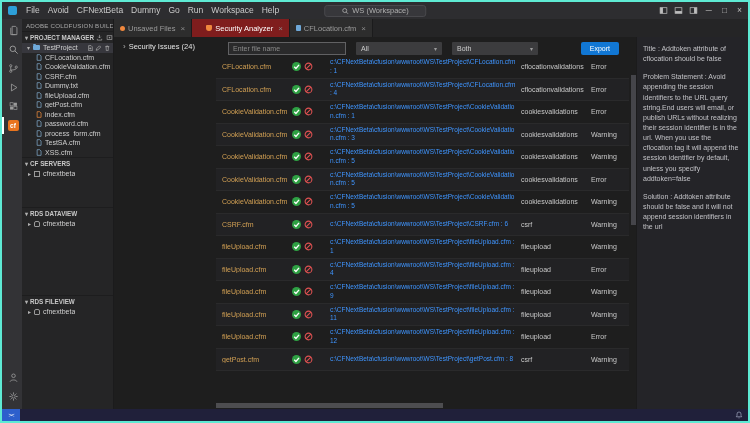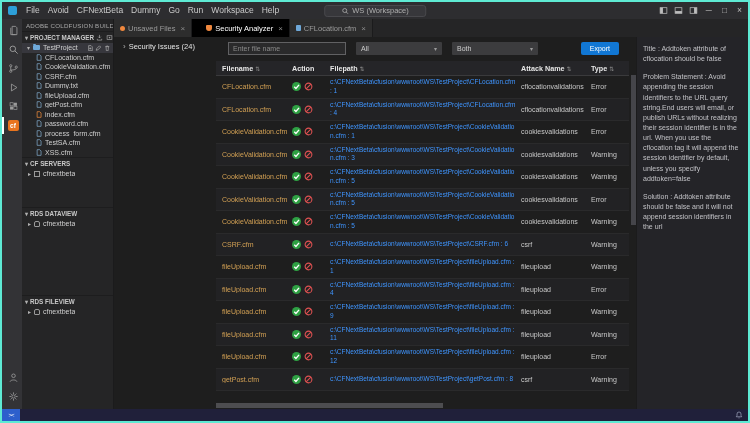--- a/index.html
+++ b/index.html
@@ -59,21 +59,21 @@
   .mini-icon { width:6px; height:6px; flex:none; border:1px solid #9a9a9a; }
   .server-icon { background:linear-gradient(#252526 45%, #9a9a9a 45%, #9a9a9a 55%, #252526 55%); }
   .db-icon { border-radius:2px 2px 1px 1px; }
   .tree-label { overflow:hidden; text-overflow:ellipsis; }
 
   
   .editor { flex:1; display:flex; flex-direction:column; min-width:0; background:#1e1e1e;justify-content:center; }
   .tabbar { height:18px; flex:none; background:#252526; display:flex; align-items:stretch; }
   .tab { display:flex; align-items:center; gap:3px; padding:0 6px; font-size:7.5px; color:#9b9b9b;
          background:#2d2d2d; border-right:1px solid #1b1b1c; white-space:nowrap; }
-  .tab.active { background:#000000; color:#ffffff;padding-left:14px; }
+  .tab.active { background:#7f1d1d; color:#ffffff;padding-left:14px; }
   .tab-close { font-size:8px; color:#8d8d8d; margin-left:2px; }
   .tab-icon { flex:none; }
   .unsaved-files-icon { width:5px; height:5px; border-radius:50%; background:#f0883e; }
   .security-analyzer-icon { width:6px; height:6.5px; background:#f0883e; border-radius:1px 1px 3px 3px; }
   .cfm-file-icon { width:5px; height:6px; background:#6ea8d8; border-radius:1px; }
 
   .editor-body { flex:1; display:flex; min-height:0; }
   .issues-col { width:100px; flex:none; padding:5px 0 0 9px; }
   .issues-header { display:flex; gap:3px; align-items:center; font-size:7.5px; color:#e2e2e2; white-space:nowrap; }
   .issues-header .chev { font-size:8px; }
@@ -426,41 +426,20 @@
               <span>All</span>
               <span class="caret">▾</span>
             </div>
             <div class="select">
               <span>Both</span>
               <span class="caret">▾</span>
             </div>
             <button class="export">Export</button>
           </div>
 
-          <div class="thead">
-            <div class="col-file">
-              <span>Filename</span>
-              <span class="sort">⇅</span>
-            </div>
-            <div class="col-action">
-              <span>Action</span>
-            </div>
-            <div class="col-path">
-              <span>Filepath</span>
-              <span class="sort">⇅</span>
-            </div>
-            <div class="col-attack">
-              <span>Attack Name</span>
-              <span class="sort">⇅</span>
-            </div>
-            <div class="col-type">
-              <span>Type</span>
-              <span class="sort">⇅</span>
-            </div>
-          </div>
 
           <div class="tbody">
               <div class="trow">
                 <div class="c-file">CFLocation.cfm</div>
                 <div class="c-action">
                   <span class="act ok">
                     <svg viewBox="0 0 16 16">
                       <path d="M4 8.5l3 3 5.5-6.5" fill="none" stroke="#ffffff" stroke-width="2.4"></path>
                     </svg>
                   </span>

